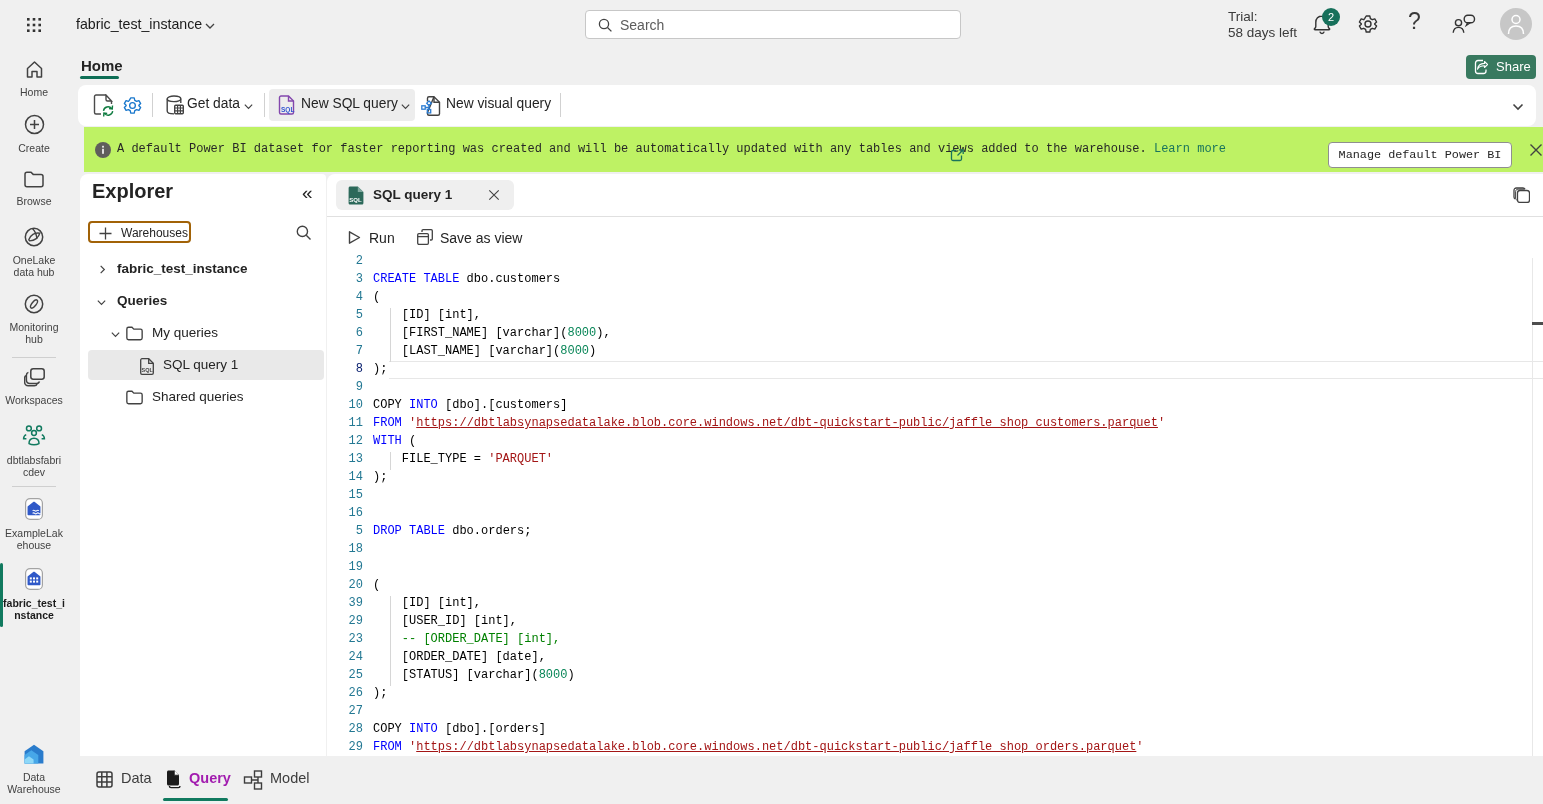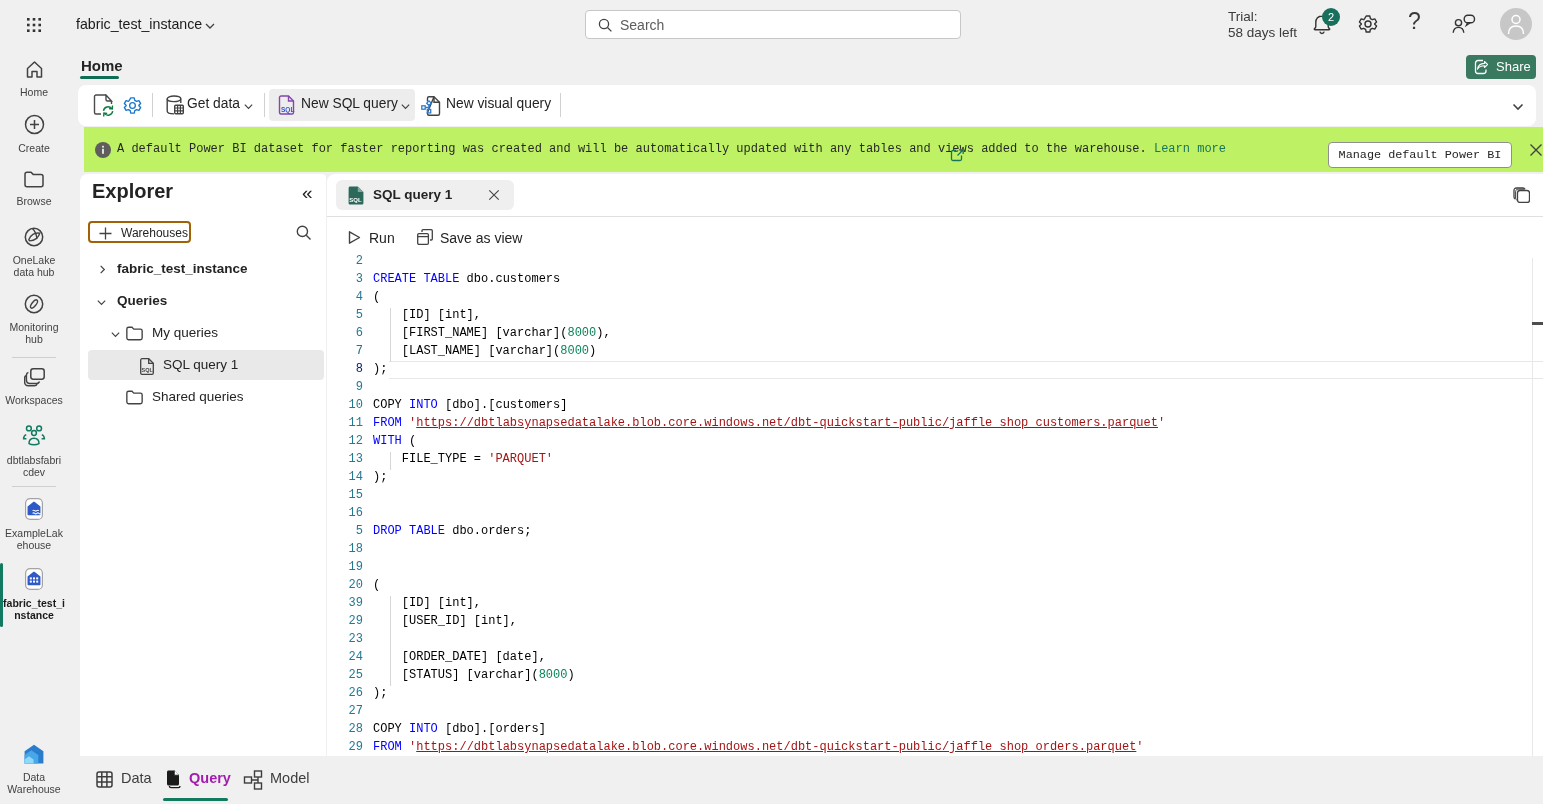--- a/index.html
+++ b/index.html
@@ -399,20 +399,21 @@
 <div class="cl" style="top:270px"><span class="k">DROP TABLE</span> dbo.orders;</div>
 <div class="ln" style="top:288px">18</div>
 <div class="ln" style="top:306px">19</div>
 <div class="ln" style="top:324px">20</div>
 <div class="cl" style="top:324px">(</div>
 <div class="ln" style="top:342px">39</div>
 <div class="cl" style="top:342px">    [ID] [int],</div>
 <div class="ln" style="top:360px">29</div>
 <div class="cl" style="top:360px">    [USER_ID] [int],</div>
 <div class="ln" style="top:378px">23</div>
+<div class="cl" style="top:378px"><span class="c">    -- [ORDER_DATE] [int],</span></div>
 <div class="ln" style="top:396px">24</div>
 <div class="cl" style="top:396px">    [ORDER_DATE] [date],</div>
 <div class="ln" style="top:414px">25</div>
 <div class="cl" style="top:414px">    [STATUS] [varchar](<span class="n">8000</span>)</div>
 <div class="ln" style="top:432px">26</div>
 <div class="cl" style="top:432px">);</div>
 <div class="ln" style="top:450px">27</div>
 <div class="ln" style="top:468px">28</div>
 <div class="cl" style="top:468px">COPY <span class="k">INTO</span> [dbo].[orders]</div>
 <div class="ln" style="top:486px">29</div>

